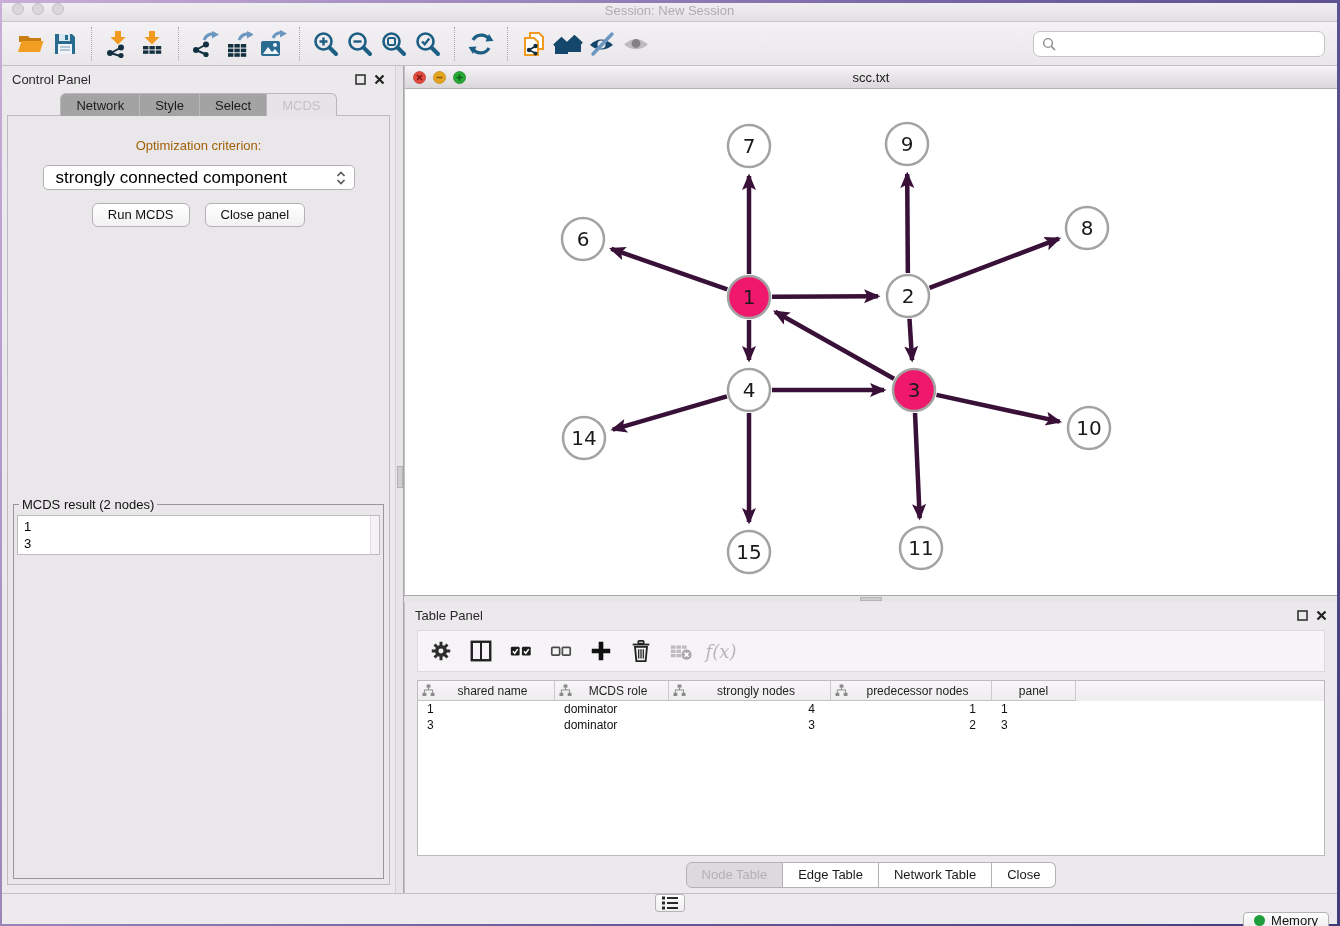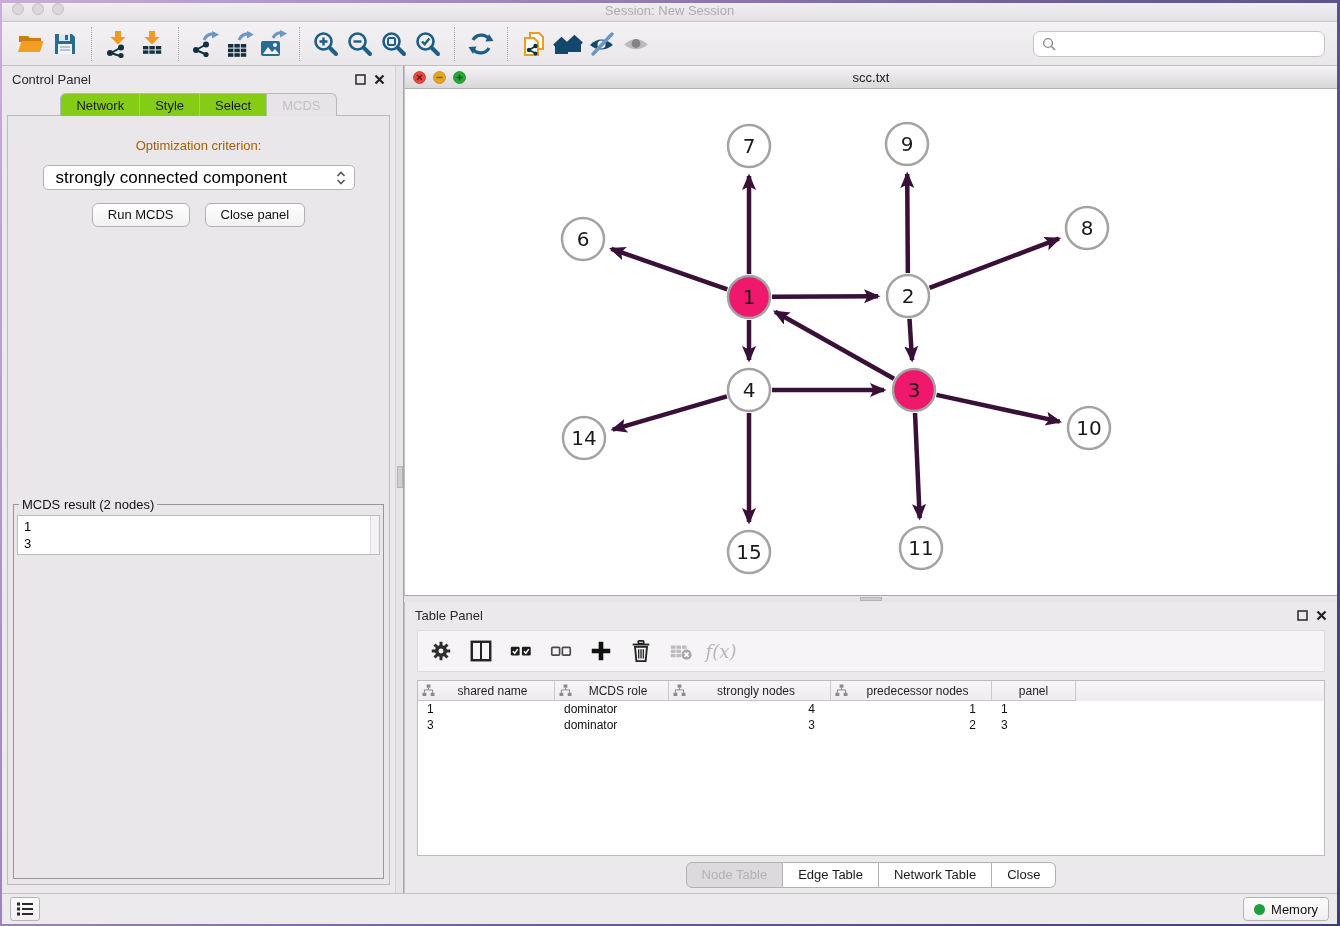--- a/index.html
+++ b/index.html
@@ -21,21 +21,21 @@
   .searchbox input { border:none; outline:none; flex:1; font-size:13px; background:transparent; margin-left:6px; }
 
   
   .main { flex:1; display:flex; min-height:0; }
 
   
   .control-panel { width:393px; background:#ebe9eb; display:flex; flex-direction:column; }
   .cp-header, .tp-header { height:26px; display:flex; align-items:center; padding:0 10px; font-size:13px; color:#2a2a2a; }
   .win-icons { margin-left:auto; display:flex; gap:8px; align-items:center; }
   .cp-tabs { display:flex; justify-content:center; position:relative; z-index:2; margin-top:1px; }
-  .cp-tab { font-size:13px; padding:4px 15px 3px; background:#84cc16; border:1px solid #b9b7b9; border-bottom:none; color:#1c1c1c; }
+  .cp-tab { font-size:13px; padding:4px 15px 3px; background:#a3a3a3; border:1px solid #b9b7b9; border-bottom:none; color:#1c1c1c; }
   .cp-tab.first { border-radius:6px 0 0 0; }
   .cp-tab + .cp-tab { border-left:none; }
   .cp-tab.active { background:#e6e4e6; color:#c3c1c3; border-radius:0 6px 0 0; }
   .cp-content { flex:1; margin:-1px 5px 8px 5px; background:#e9e7e9; border:1px solid #bdbbbd; display:flex; flex-direction:column; align-items:center; padding-top:22px; min-height:0; }
   .opt-label { font-size:13px; color:#a16207; }
   .select { margin-top:12px; width:312px; height:25px; background:#fff; border:1px solid #b3b1b3; border-radius:5px; display:flex; align-items:center; padding:0 8px 0 12px; font-size:17px; }
   .select .chev { margin-left:auto; }
   .btn-row { margin-top:13px; display:flex; gap:15px; }
   .btn { font-size:13px; padding:3px 15px 4px; background:linear-gradient(#ffffff,#f3f1f3); border:1px solid #b3b1b3; border-radius:6px; color:#111; }
   .result-box { margin-top:auto; width:371px; height:382px; border:1px solid #98969a; margin-bottom:5px; padding:3px; display:flex; }
@@ -73,21 +73,21 @@
   .td { padding:0 9px; overflow:hidden; white-space:nowrap; display:flex; align-items:center; }
   .td.r { justify-content:flex-end; padding-right:16px; }
   .tp-tabs { flex:1; display:flex; align-items:center; justify-content:center; }
   .bt { font-size:13px; padding:4px 15px 5px; background:#fff; border:1px solid #b3b1b3; color:#1a1a1a; }
   .bt + .bt { border-left:none; }
   .bt.first { border-radius:6px 0 0 6px; }
   .bt.last { border-radius:0 6px 6px 0; }
   .bt.active { background:#dcdadc; color:#b3b1b3; }
 
   
-  .statusbar { height:31px; background:#eceaec; border-top:1px solid #c4c2c4; display:flex; align-items:center; padding:0 8px; }
+  .statusbar { height:31px; background:#eceaec; border-top:1px solid #c4c2c4; display:flex; align-items:center; padding:0 8px;flex-direction:column; }
   .sb-btn { width:30px; height:24px; background:linear-gradient(#fdfdfd,#f0eef0); border:1px solid #b5b3b5; border-radius:3px; display:flex; align-items:center; justify-content:center; }
   .mem-btn { margin-left:auto; height:24px; background:linear-gradient(#fdfdfd,#f0eef0); border:1px solid #b5b3b5; border-radius:4px; display:flex; align-items:center; gap:6px; padding:0 10px; font-size:13px; color:#111; }
   .mem-dot { width:11px; height:11px; border-radius:50%; background:#1f9e3d; }
 </style>
 </head>
 <body>
 
 <div class="desktop">
 <div class="window">
 

